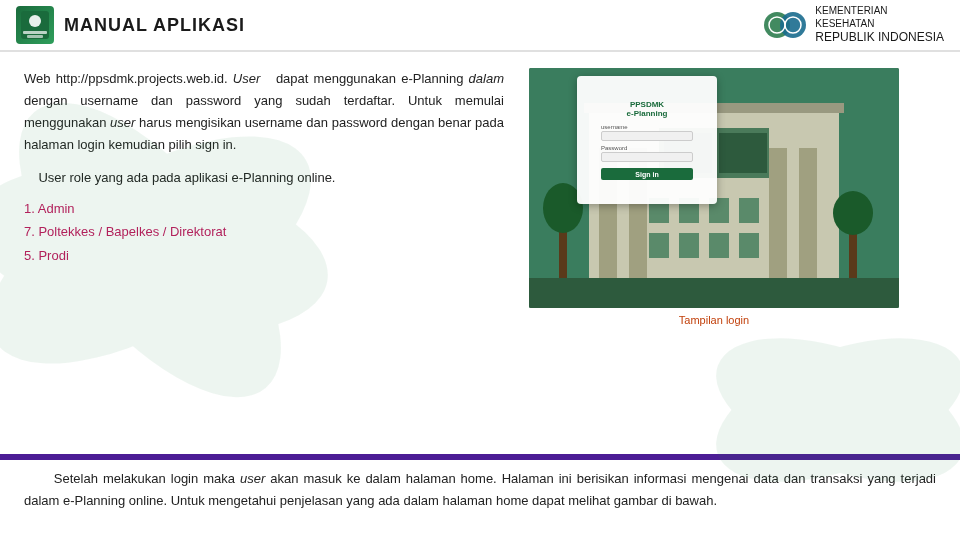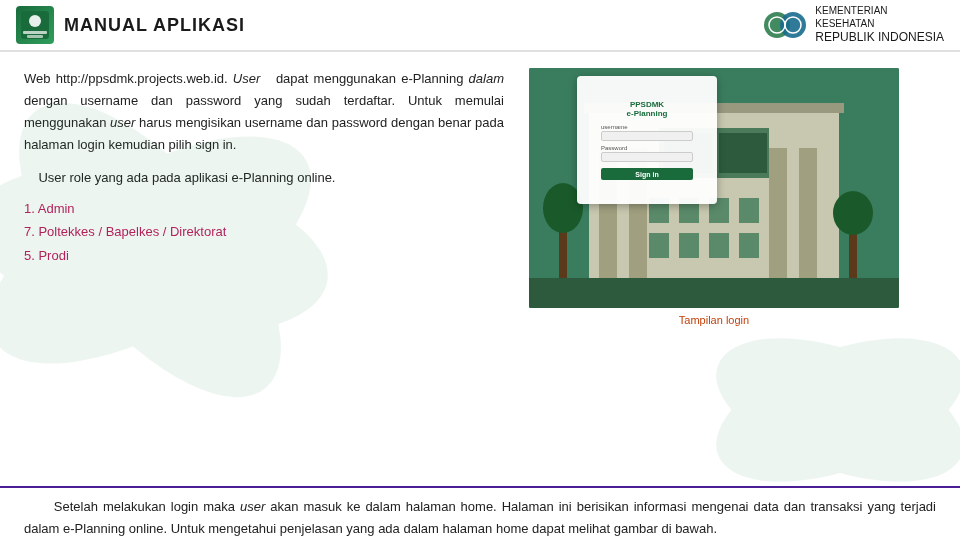--- a/index.html
+++ b/index.html
@@ -190,22 +190,22 @@
       font-weight: bold;
     }
     .image-caption {
       font-size: 11px;
       color: #c2410c;
       text-align: center;
     }
 
     
     .bottom-section {
-      padding: 8px 24px 0 24px;
-      border-top: 2px solid #4c1d95;
+      padding: 8px 24px 28px 24px;
+      border-top: 6px solid #4c1d95;
     }
     .bottom-paragraph {
       font-size: 13px;
       color: #222;
       line-height: 1.7;
       text-align: justify;
     }
 
     
     .building-svg {

